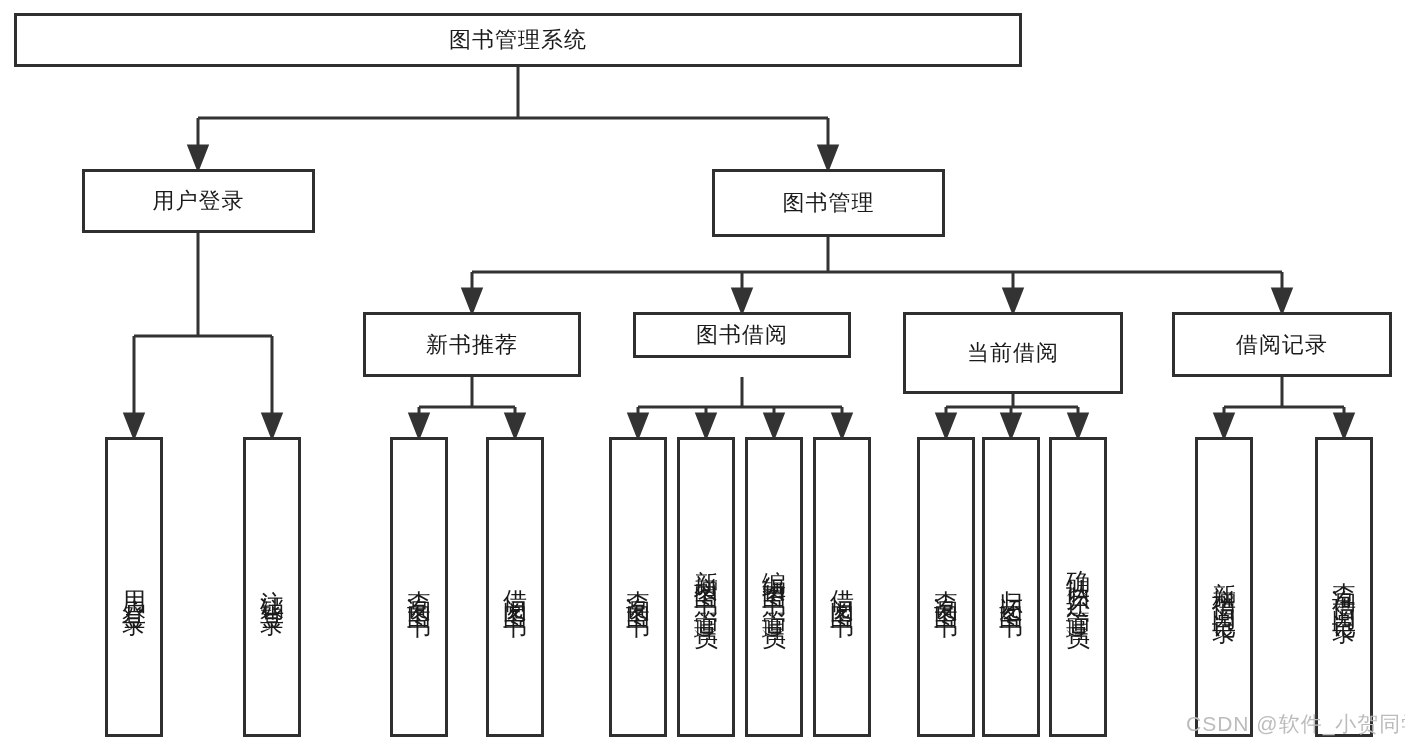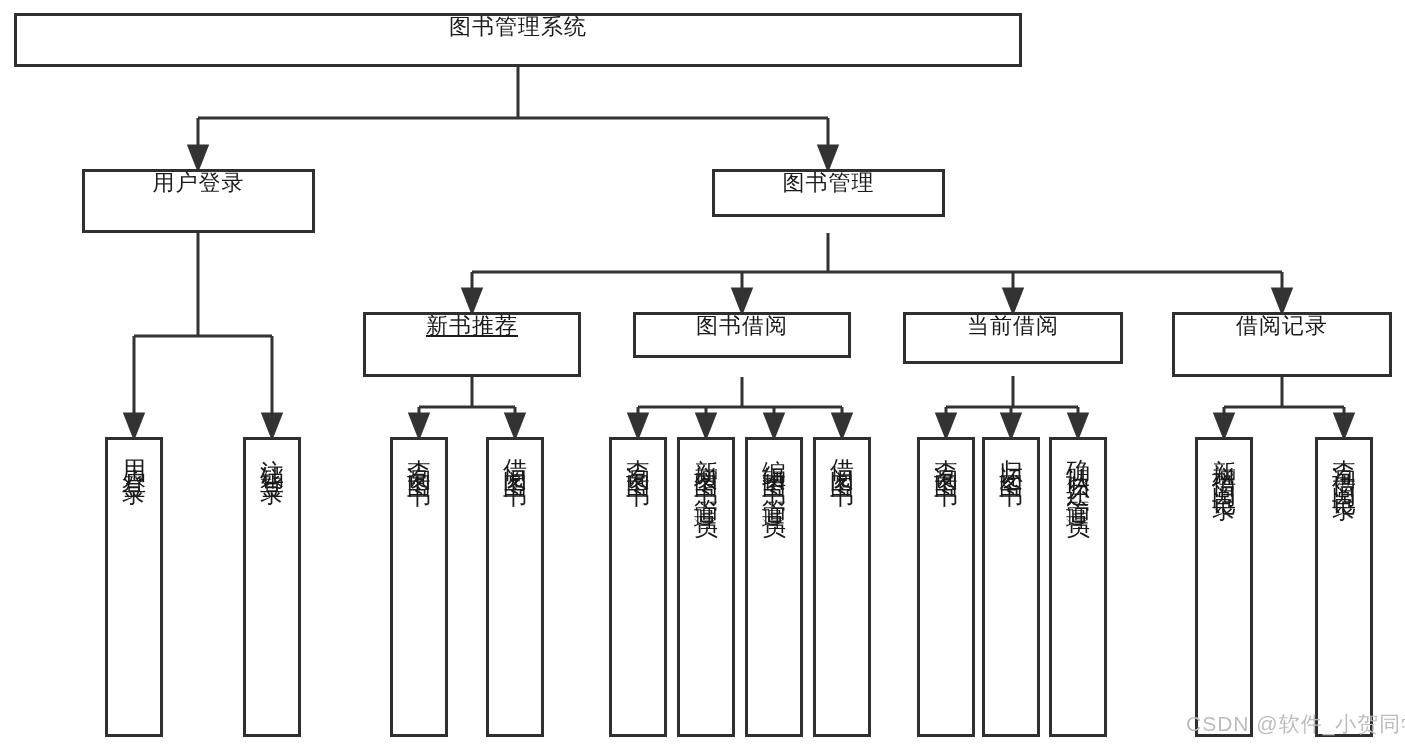--- a/index.html
+++ b/index.html
@@ -10,21 +10,21 @@
     font-family:"Liberation Sans","DejaVu Sans",sans-serif;
     overflow:hidden;
   }
   #wires{position:absolute;left:0;top:0;width:1405px;height:747px;}
   .box{
     position:absolute;
     box-sizing:border-box;
     background:#ffffff;
     border:3px solid #2f2f2f;
     display:flex;
-    align-items:flex-start;
+    align-items:center;
     justify-content:center;
     color:#1a1a1a;
     z-index:2;
   }
   .box.h span{
     font-size:22px;
     letter-spacing:1px;
     white-space:nowrap;
     line-height:1;
   }
@@ -103,31 +103,31 @@
     </g>
   </svg>
 
   <div class="box h" style="left:14px;top:13px;width:1008px;height:54px;">
     <span>图书管理系统</span>
   </div>
 
   <div class="box h" style="left:82px;top:169px;width:233px;height:64px;">
     <span>用户登录</span>
   </div>
-  <div class="box h" style="left:712px;top:169px;width:233px;height:48px;">
+  <div class="box h" style="left:712px;top:169px;width:233px;height:68px;">
     <span>图书管理</span>
   </div>
 
-  <div class="box h" style="left:363px;top:312px;width:218px;height:65px;text-decoration:underline;">
+  <div class="box h" style="left:363px;top:312px;width:218px;height:65px;">
     <span>新书推荐</span>
   </div>
   <div class="box h" style="left:633px;top:312px;width:218px;height:46px;">
     <span>图书借阅</span>
   </div>
-  <div class="box h" style="left:903px;top:312px;width:220px;height:52px;">
+  <div class="box h" style="left:903px;top:312px;width:220px;height:82px;">
     <span>当前借阅</span>
   </div>
   <div class="box h" style="left:1172px;top:312px;width:220px;height:65px;">
     <span>借阅记录</span>
   </div>
 
   <div class="box v" style="left:105px;top:437px;width:58px;height:300px;">
     <span>用户登录</span>
   </div>
   <div class="box v" style="left:243px;top:437px;width:58px;height:300px;">

